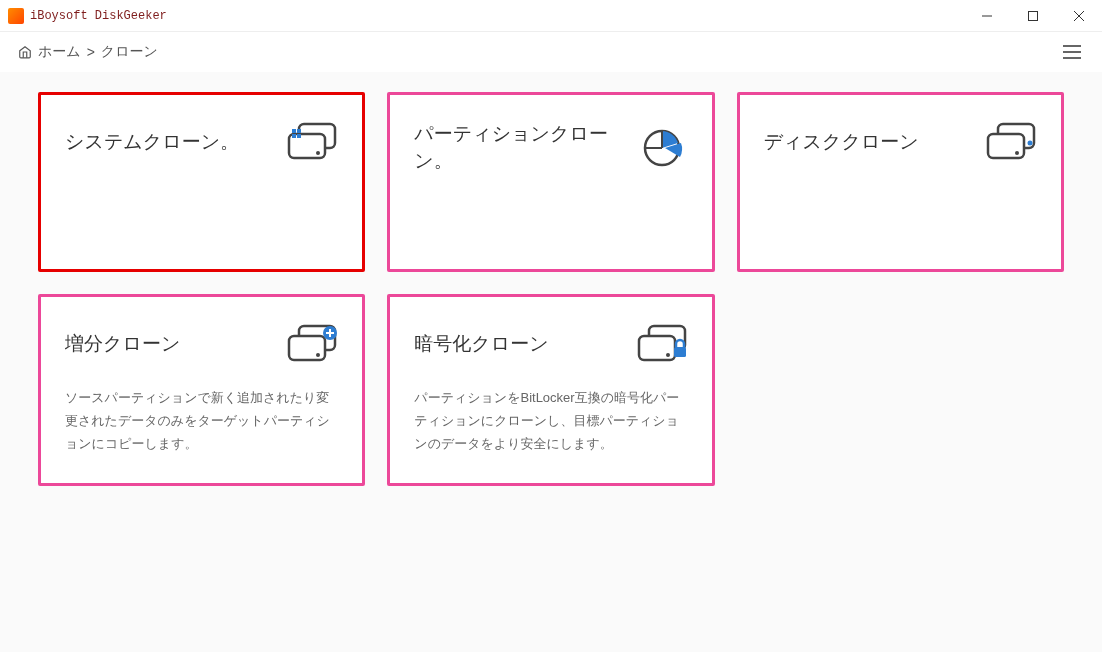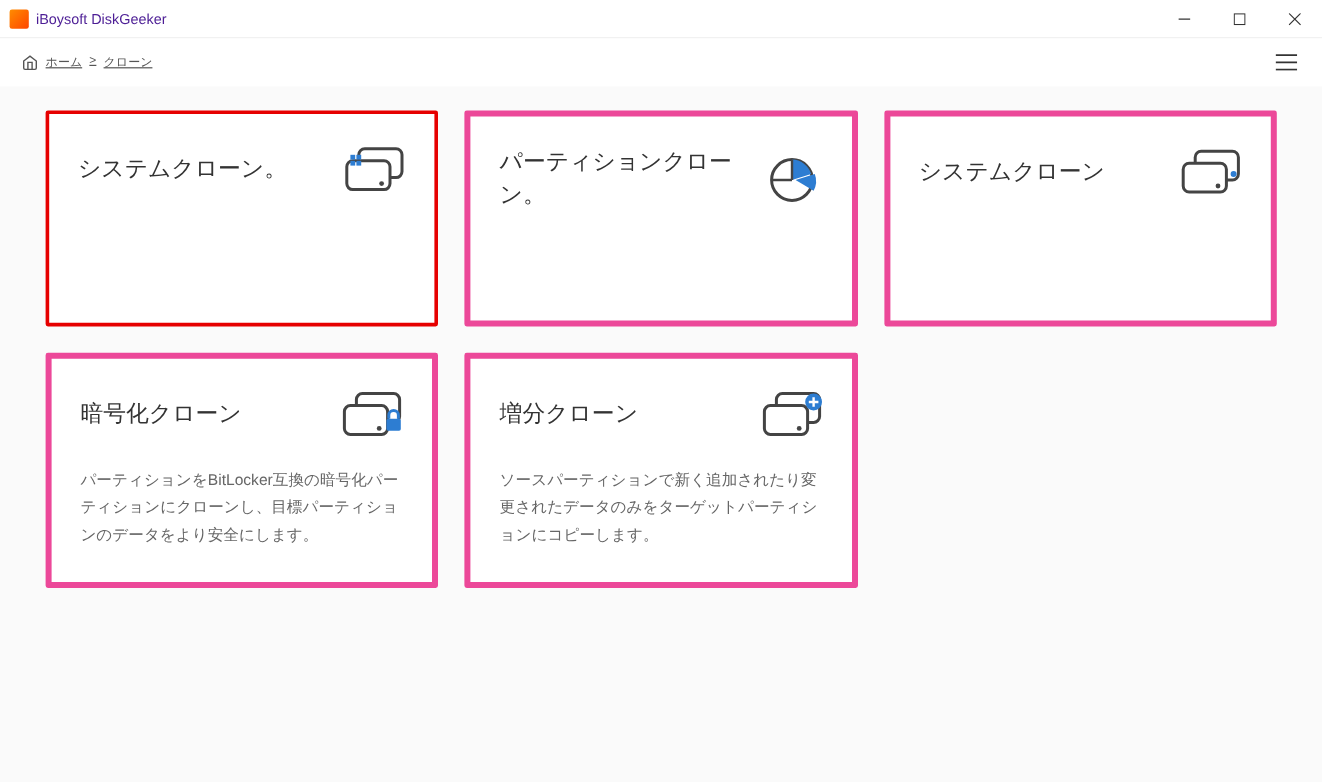--- a/index.html
+++ b/index.html
@@ -1,29 +1,29 @@
 <!DOCTYPE html>
 <html><head>
   <meta charset="utf-8">
   <style>
     * { margin: 0; padding: 0; box-sizing: border-box; font-family: "Segoe UI", -apple-system, sans-serif; }
     body { background: #fafafa; width: 1102px; height: 652px; overflow: hidden; }
     .titlebar { height: 32px; display: flex; align-items: center; justify-content: space-between; background: #fff; border-bottom: 1px solid #eee; }
     .titlebar-left { display: flex; align-items: center; gap: 6px; padding-left: 8px; }
     .app-icon { width: 16px; height: 16px; background: linear-gradient(135deg,#ff8c00,#ff4500); border-radius: 2px; }
-    .titlebar-title { font-size: 12px; color: #4c1d95; }
+    .titlebar-title { font-size: 12px; color: #7f1d1d; font-family: Liberation Mono, monospace; }
     .win-controls { display: flex; }
     .win-btn { width: 46px; height: 32px; display: flex; align-items: center; justify-content: center; cursor: pointer; }
     .win-btn svg { stroke: #333; }
     .breadcrumb-row { height: 40px; display: flex; align-items: center; justify-content: space-between; padding: 0 18px; background: #fff; }
-    .breadcrumb { display: flex; align-items: flex-start; gap: 6px; font-size: 10px; color: #555; text-decoration: underline; }
+    .breadcrumb { display: flex; align-items: center; gap: 6px; font-size: 14px; color: #555; }
     .breadcrumb a { color: #555; text-decoration: none; }
     .hamburger { width: 24px; height: 24px; display: flex; align-items: center; justify-content: center; cursor: pointer; }
     .content { padding: 20px 38px; display: grid; grid-template-columns: repeat(3, 1fr); gap: 22px; }
-    .card { background: #fff; border: 5px solid #ec4899; border-radius: 2px; padding: 26px 24px 28px; min-height: 180px; cursor: pointer; display: flex; flex-direction: column; }
+    .card { background: #fff; border: 3px solid #ec4899; border-radius: 2px; padding: 26px 24px 28px; min-height: 180px; cursor: pointer; display: flex; flex-direction: column; }
     .card.highlight { border: 3px solid #e60000; }
     .card-head { display: flex; align-items: center; justify-content: space-between; gap: 10px; margin-bottom: 22px; }
     .card-title { font-size: 19px; color: #333; line-height: 1.4; max-width: 200px; }
     .card-icon { width: 52px; height: 42px; flex-shrink: 0; }
     .card-desc { font-size: 13px; color: #666; line-height: 1.75; }
   </style>
 </head>
 <body>
 
 <div class="titlebar">
@@ -95,52 +95,52 @@
         <path d="M26 4 A17 17 0 0 1 42 16 L26 21 Z" fill="#2d7dd2"></path>
         <path d="M26 21 L42 16 A17 17 0 0 1 41 30 Z" fill="#2d7dd2" transform="translate(3,0)"></path>
         <line x1="26" y1="4" x2="26" y2="21" stroke="#444" stroke-width="2"></line>
         <line x1="9" y1="21" x2="26" y2="21" stroke="#444" stroke-width="2"></line>
       </svg>
     </div>
   </div>
 
   <div class="card">
     <div class="card-head">
-      <div class="card-title">システムクローン</div>
+      <div class="card-title">ディスククローン</div>
       <svg class="card-icon" viewBox="0 0 52 42">
         <rect x="13" y="3" width="36" height="24" rx="5" fill="#fff" stroke="#444" stroke-width="2.5"></rect>
         <rect x="3" y="13" width="36" height="24" rx="5" fill="#fff" stroke="#444" stroke-width="2.5"></rect>
         <circle cx="32" cy="32" r="2" fill="#444"></circle>
         <circle cx="45" cy="22" r="2.5" fill="#2d7dd2"></circle>
       </svg>
     </div>
-  </div>
-
-  <div class="card">
-    <div class="card-head">
-      <div class="card-title">暗号化クローン</div>
-      <svg class="card-icon" viewBox="0 0 52 42">
-        <rect x="13" y="3" width="36" height="24" rx="5" fill="#fff" stroke="#444" stroke-width="2.5"></rect>
-        <rect x="3" y="13" width="36" height="24" rx="5" fill="#fff" stroke="#444" stroke-width="2.5"></rect>
-        <circle cx="32" cy="32" r="2" fill="#444"></circle>
-        <rect x="38" y="24" width="12" height="10" rx="1.5" fill="#2d7dd2"></rect>
-        <path d="M40 24 v-3 a4 4 0 0 1 8 0 v3" fill="none" stroke="#2d7dd2" stroke-width="2.5"></path>
-      </svg>
-    </div>
-    <div class="card-desc">パーティションをBitLocker互換の暗号化パーティションにクローンし、目標パーティションのデータをより安全にします。</div>
   </div>
 
   <div class="card">
     <div class="card-head">
       <div class="card-title">増分クローン</div>
       <svg class="card-icon" viewBox="0 0 52 42">
         <rect x="13" y="3" width="36" height="24" rx="5" fill="#fff" stroke="#444" stroke-width="2.5"></rect>
         <rect x="3" y="13" width="36" height="24" rx="5" fill="#fff" stroke="#444" stroke-width="2.5"></rect>
         <circle cx="32" cy="32" r="2" fill="#444"></circle>
         <circle cx="44" cy="10" r="7" fill="#2d7dd2"></circle>
         <line x1="44" y1="6" x2="44" y2="14" stroke="#fff" stroke-width="2"></line>
         <line x1="40" y1="10" x2="48" y2="10" stroke="#fff" stroke-width="2"></line>
       </svg>
     </div>
     <div class="card-desc">ソースパーティションで新く追加されたり変更されたデータのみをターゲットパーティションにコピーします。</div>
   </div>
 
+  <div class="card">
+    <div class="card-head">
+      <div class="card-title">暗号化クローン</div>
+      <svg class="card-icon" viewBox="0 0 52 42">
+        <rect x="13" y="3" width="36" height="24" rx="5" fill="#fff" stroke="#444" stroke-width="2.5"></rect>
+        <rect x="3" y="13" width="36" height="24" rx="5" fill="#fff" stroke="#444" stroke-width="2.5"></rect>
+        <circle cx="32" cy="32" r="2" fill="#444"></circle>
+        <rect x="38" y="24" width="12" height="10" rx="1.5" fill="#2d7dd2"></rect>
+        <path d="M40 24 v-3 a4 4 0 0 1 8 0 v3" fill="none" stroke="#2d7dd2" stroke-width="2.5"></path>
+      </svg>
+    </div>
+    <div class="card-desc">パーティションをBitLocker互換の暗号化パーティションにクローンし、目標パーティションのデータをより安全にします。</div>
+  </div>
+
 </div>
 
 </body></html>

